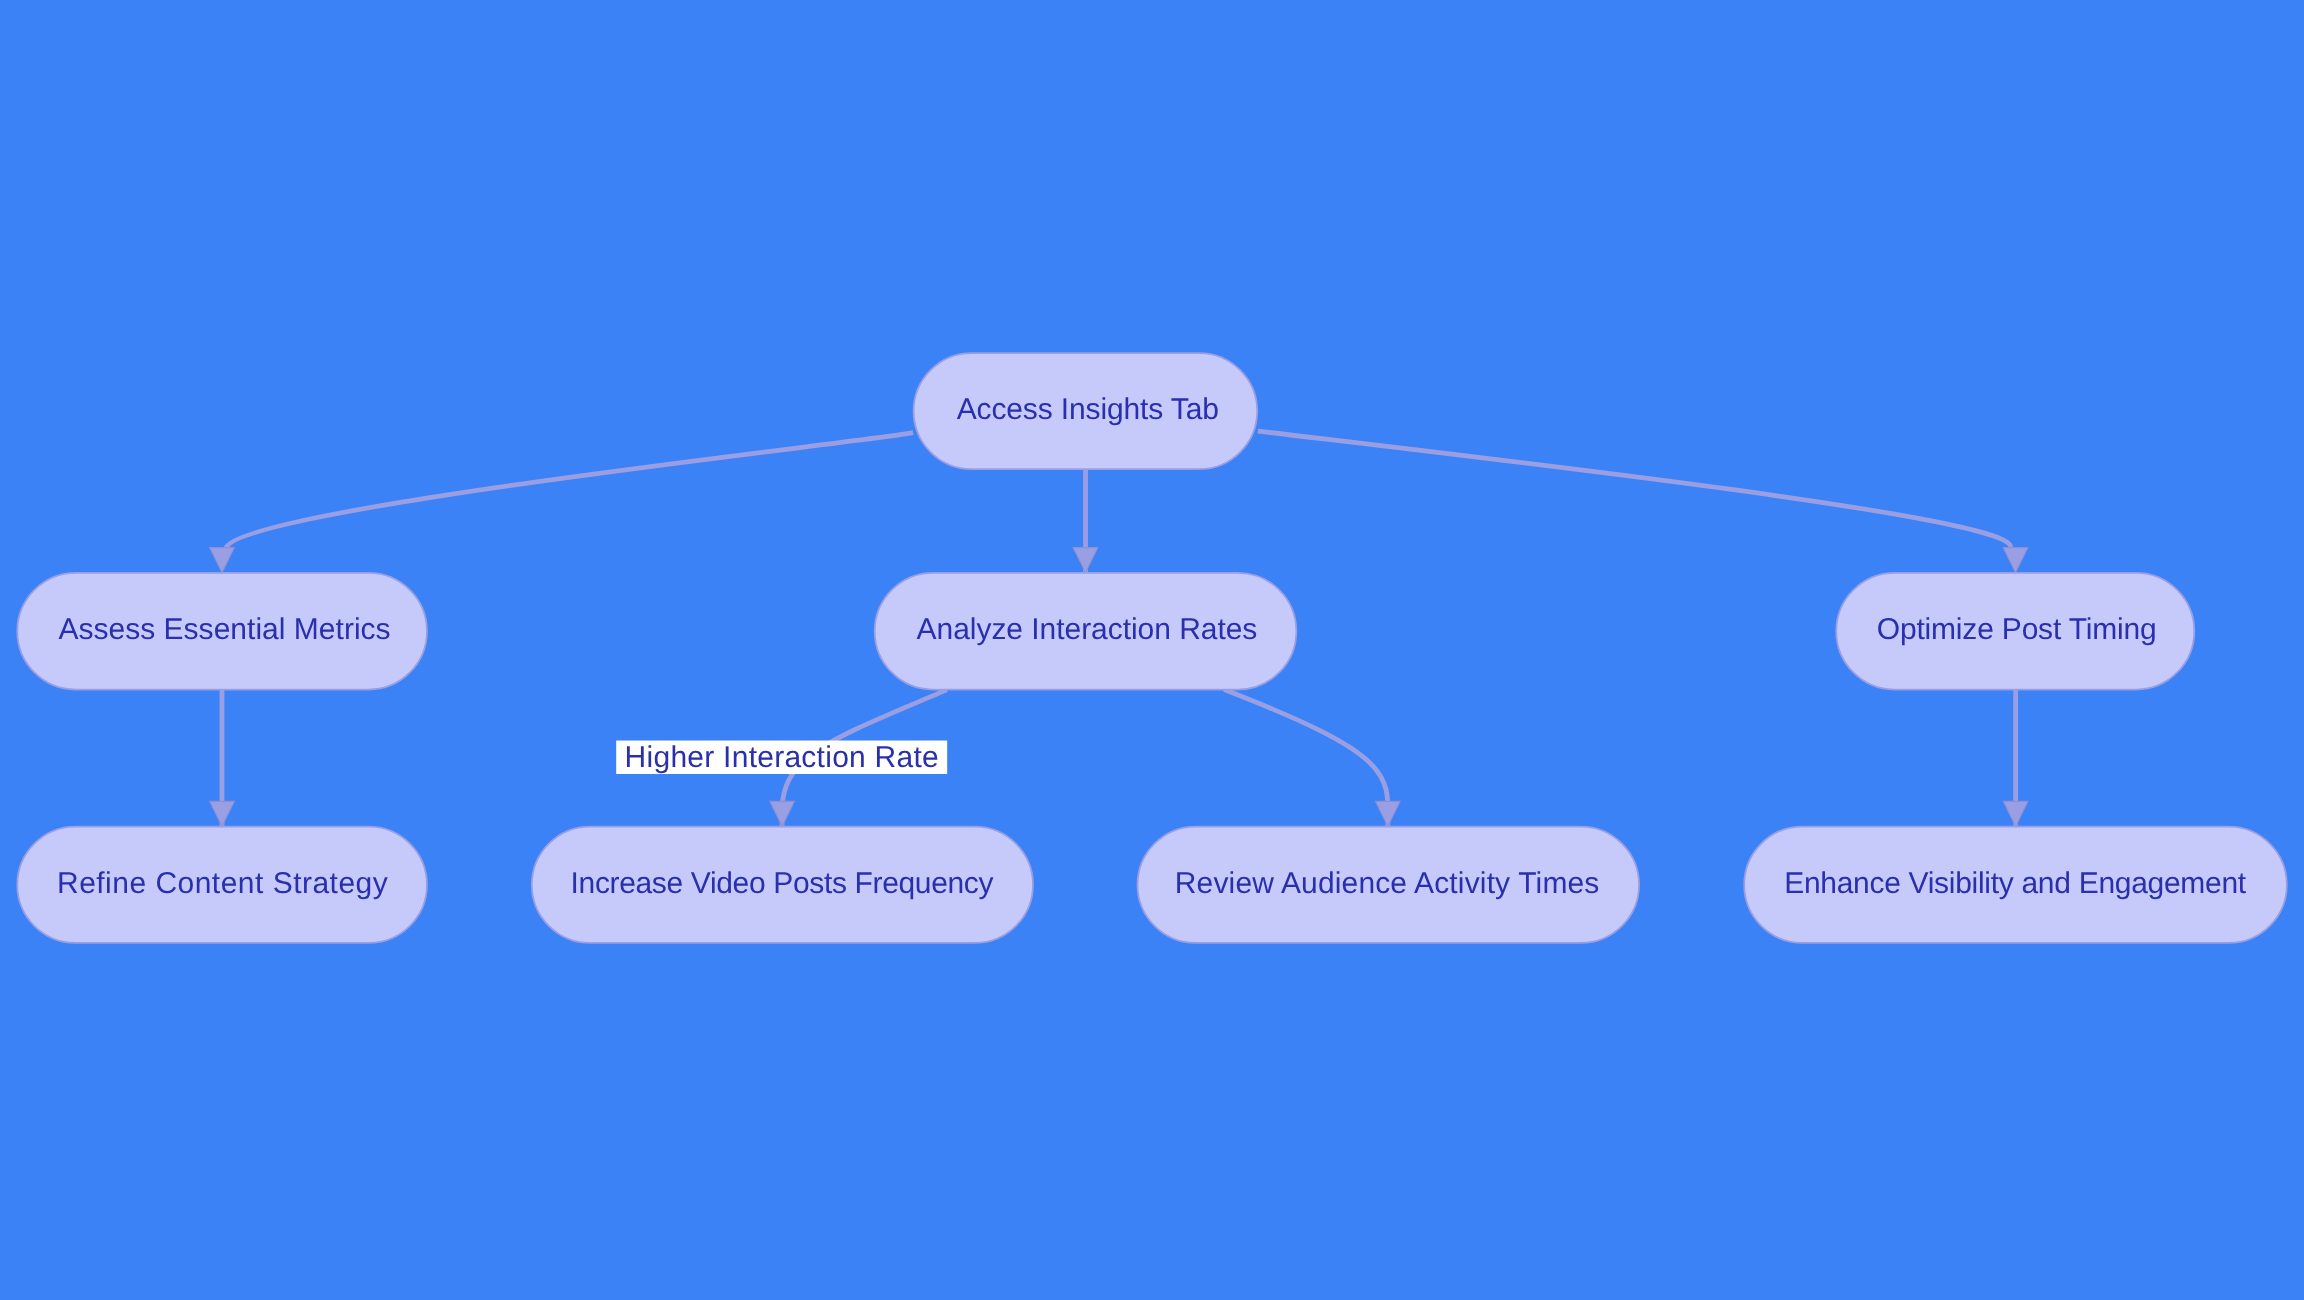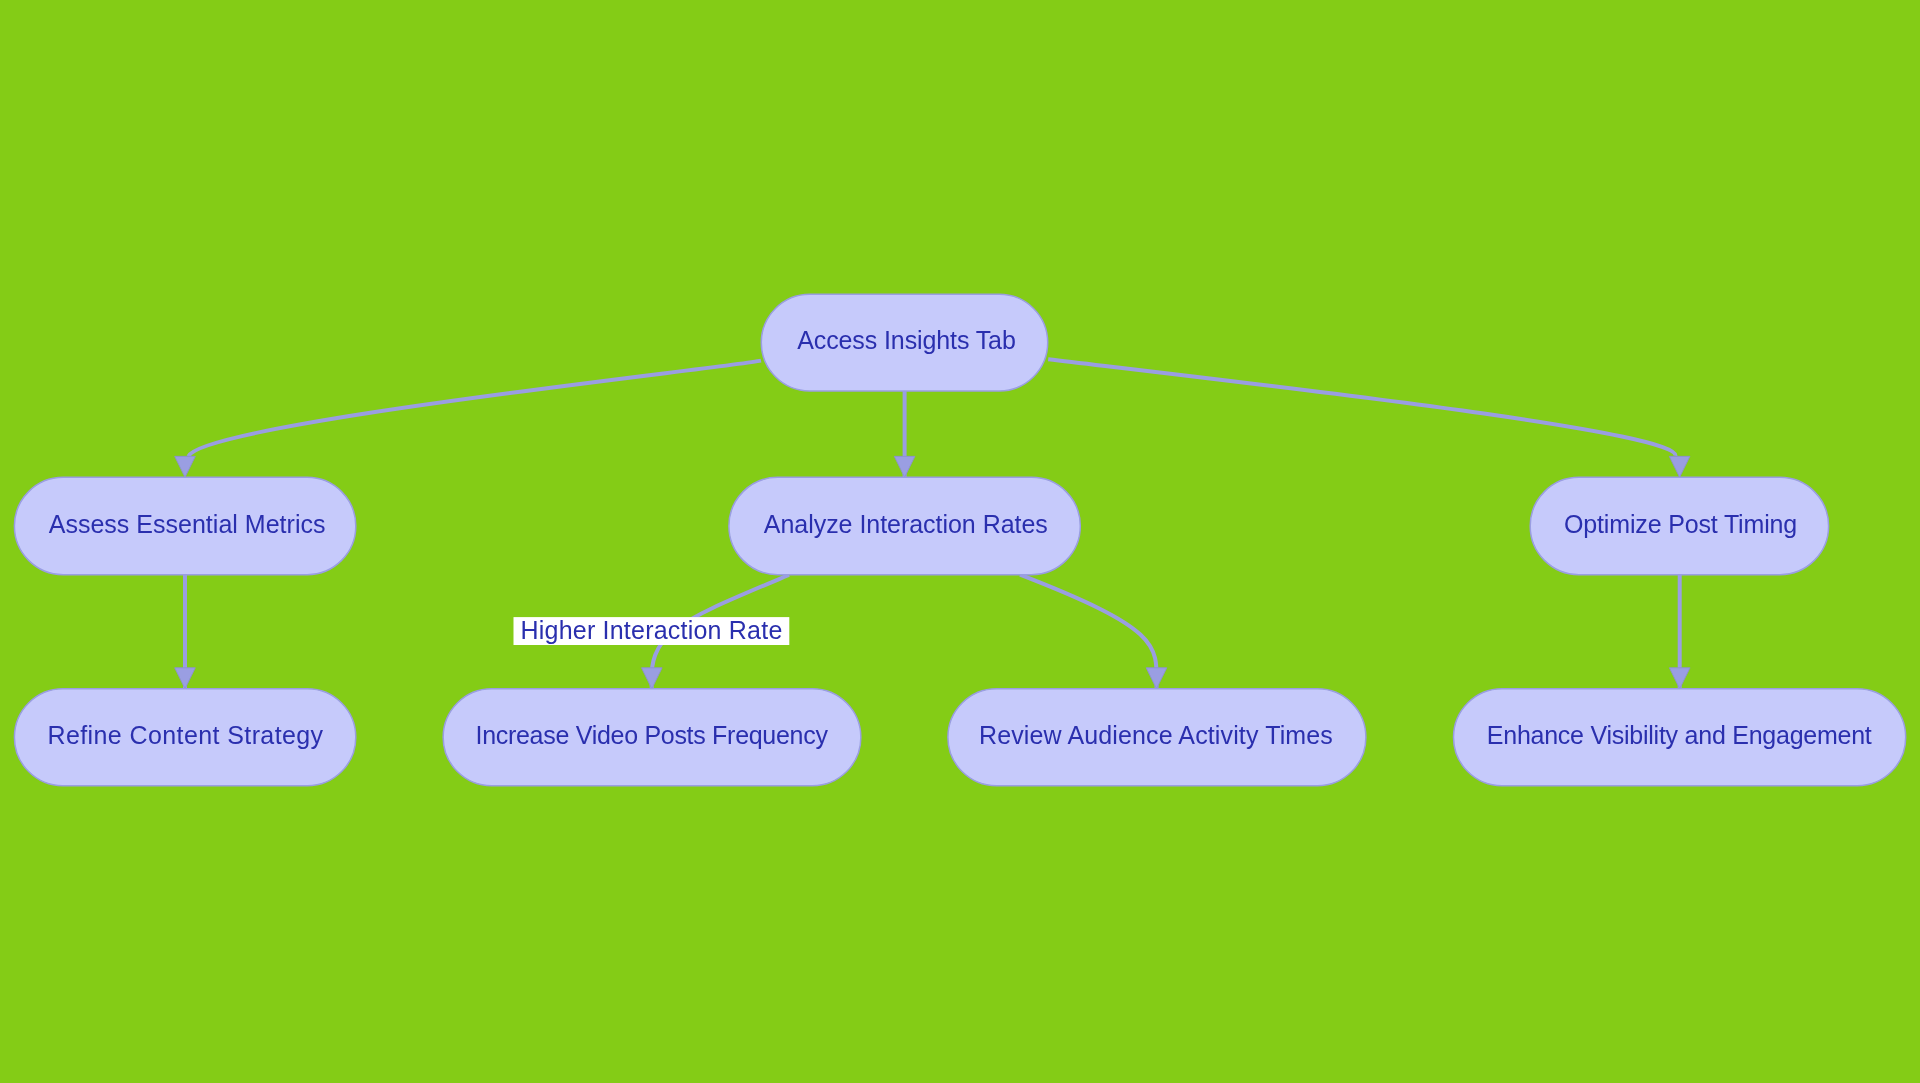--- a/index.html
+++ b/index.html
@@ -14,21 +14,21 @@
               font-family:"Liberation Sans",sans-serif;-webkit-font-smoothing:antialiased;}
   .edge-path{fill:none;stroke-width:4;stroke-linecap:butt;stroke-linejoin:round;}
   .edge-head{stroke-width:0.9;}
   .edge-label-bg{fill:#ffffff;}
   .edge-label{font-size:25px;text-anchor:middle;
               font-family:"Liberation Sans",sans-serif;-webkit-font-smoothing:antialiased;}
 </style>
 </head>
 <body>
 
-<div id="stage" style="background: #84cc16; text-align: center;">
+<div id="stage" style="background: #3b82f6; text-align: center;">
   <svg id="chart" viewBox="0 0 1920 1083">
 
     <g id="edges-layer">
       <g>
         <path class="edge-path" d="M761,360.6 C721.97,368.47 201.74,423.28 188.5,456.3" stroke="#9a9ee2"></path>
       </g>
       <g>
         <path class="edge-path" d="M904.6,391 L904.6,477.3" stroke="#9a9ee2"></path>
       </g>
       <g>

